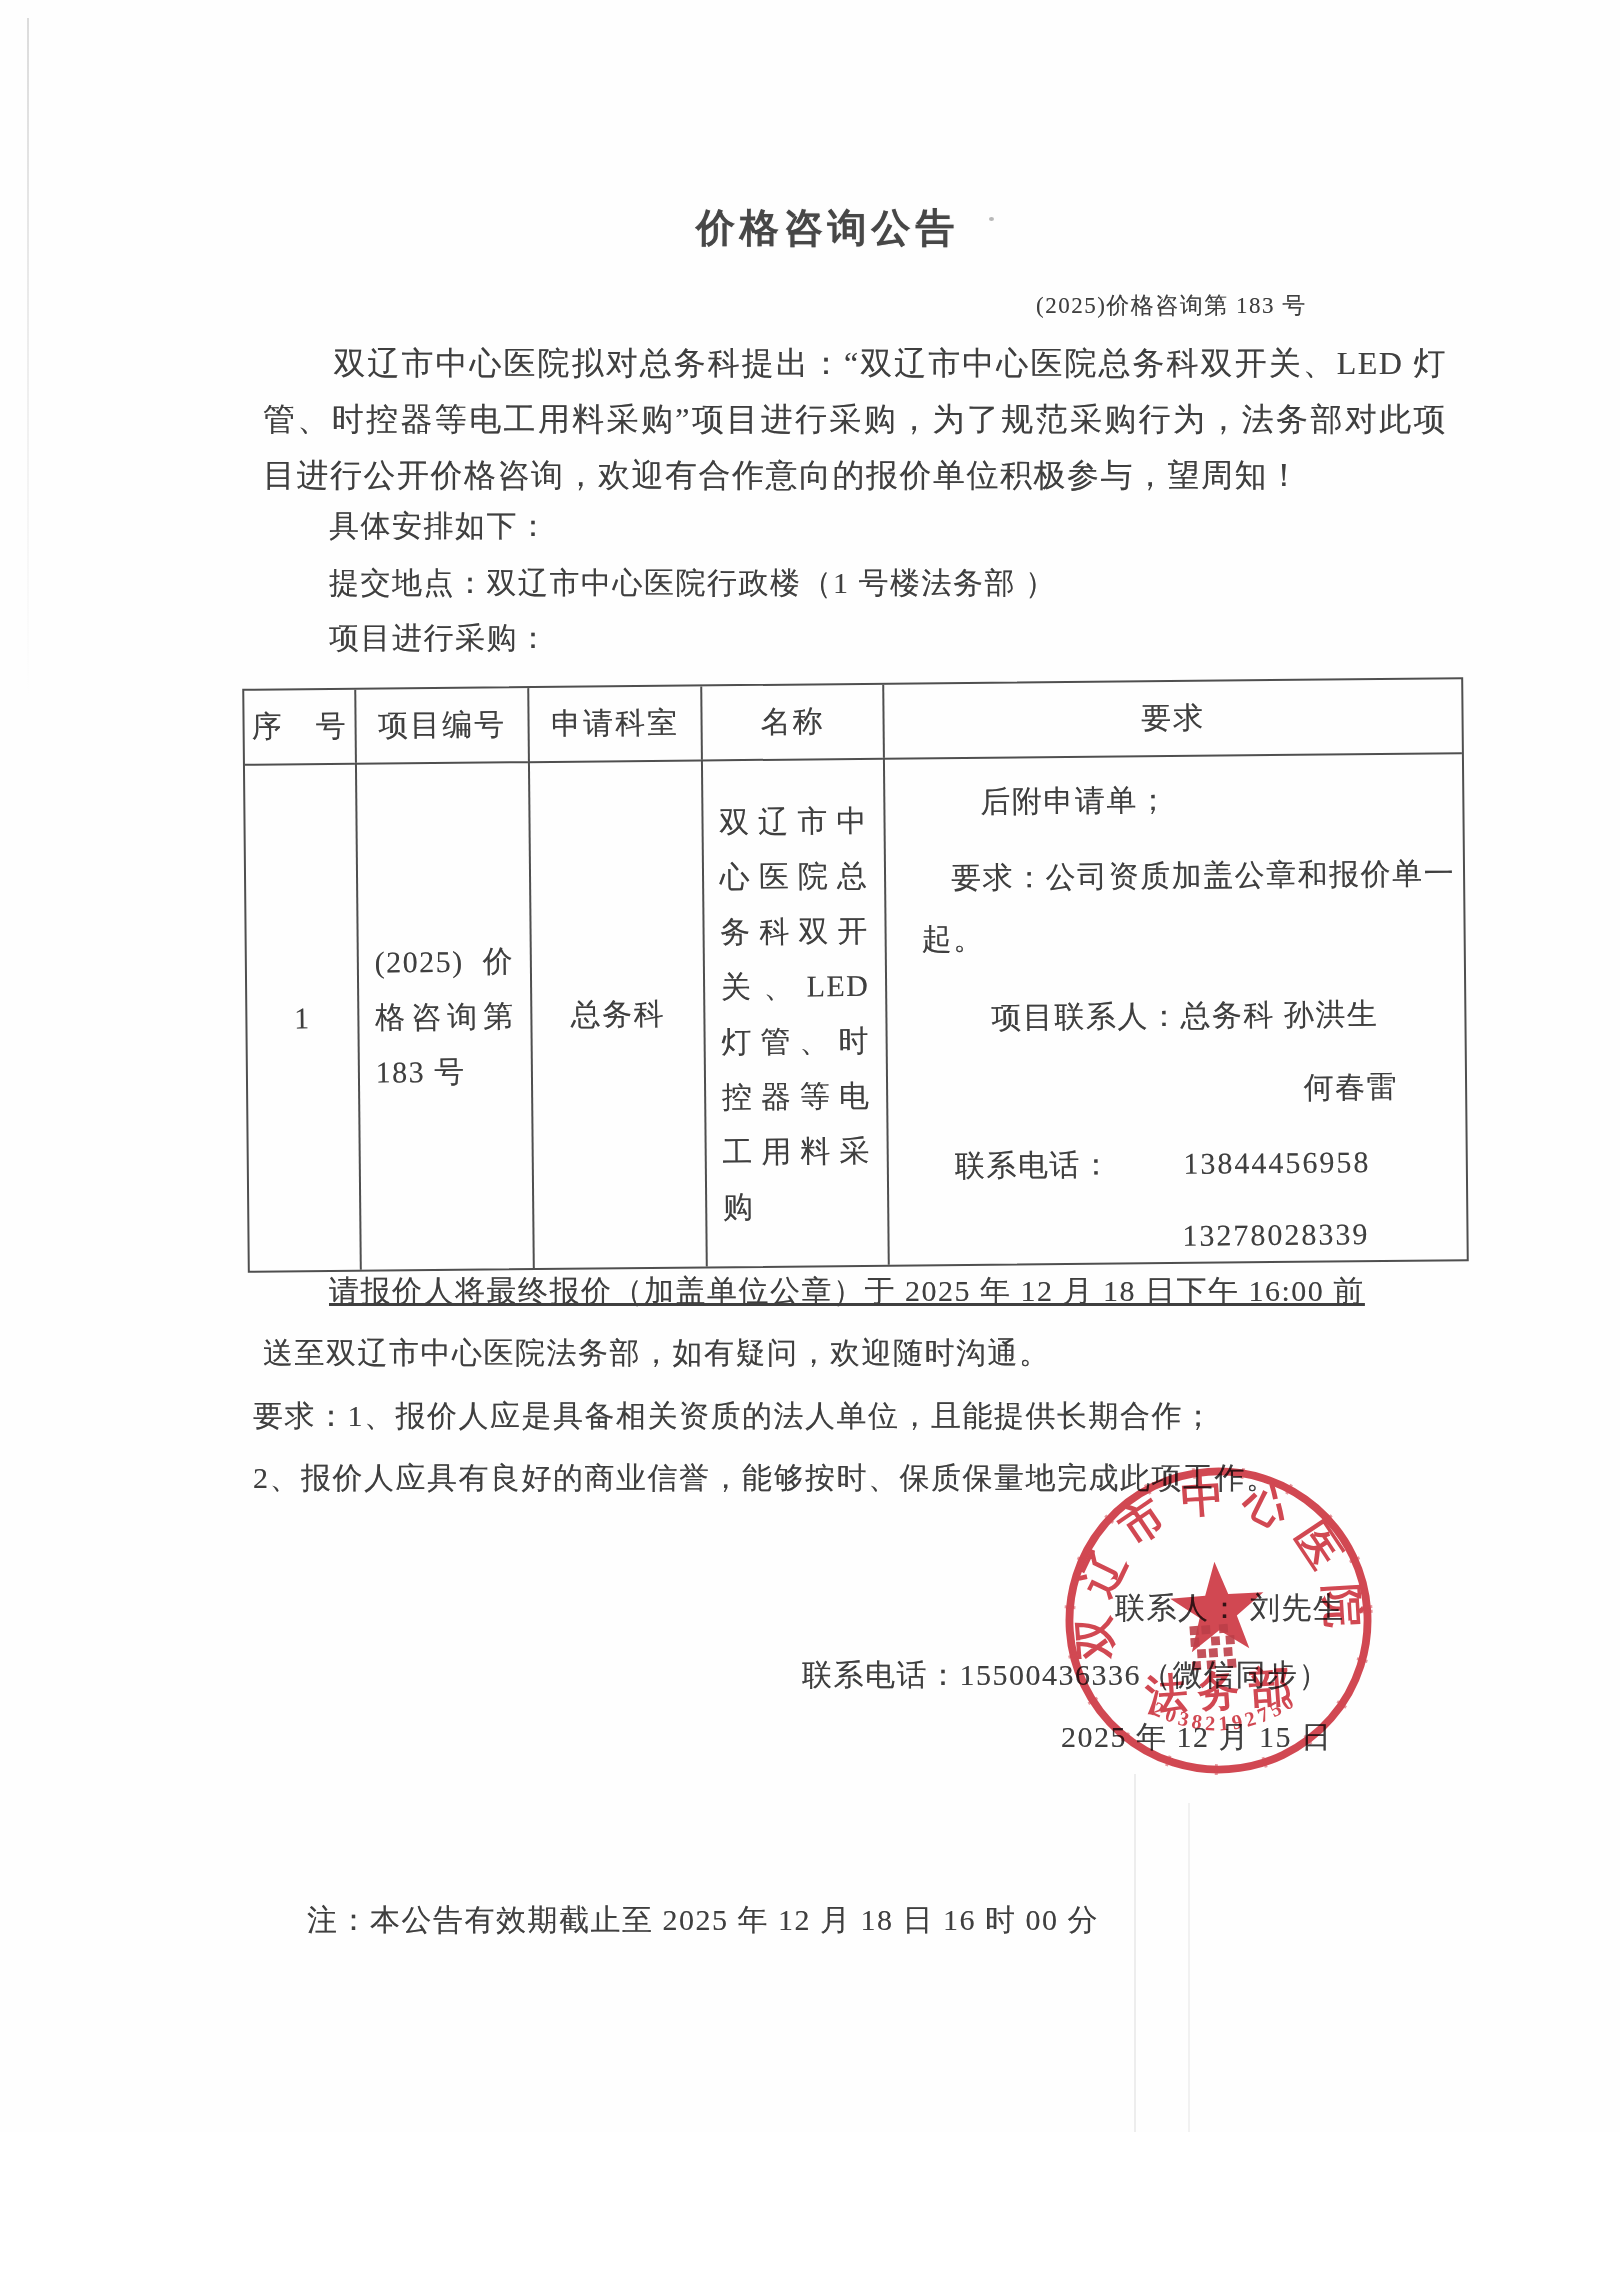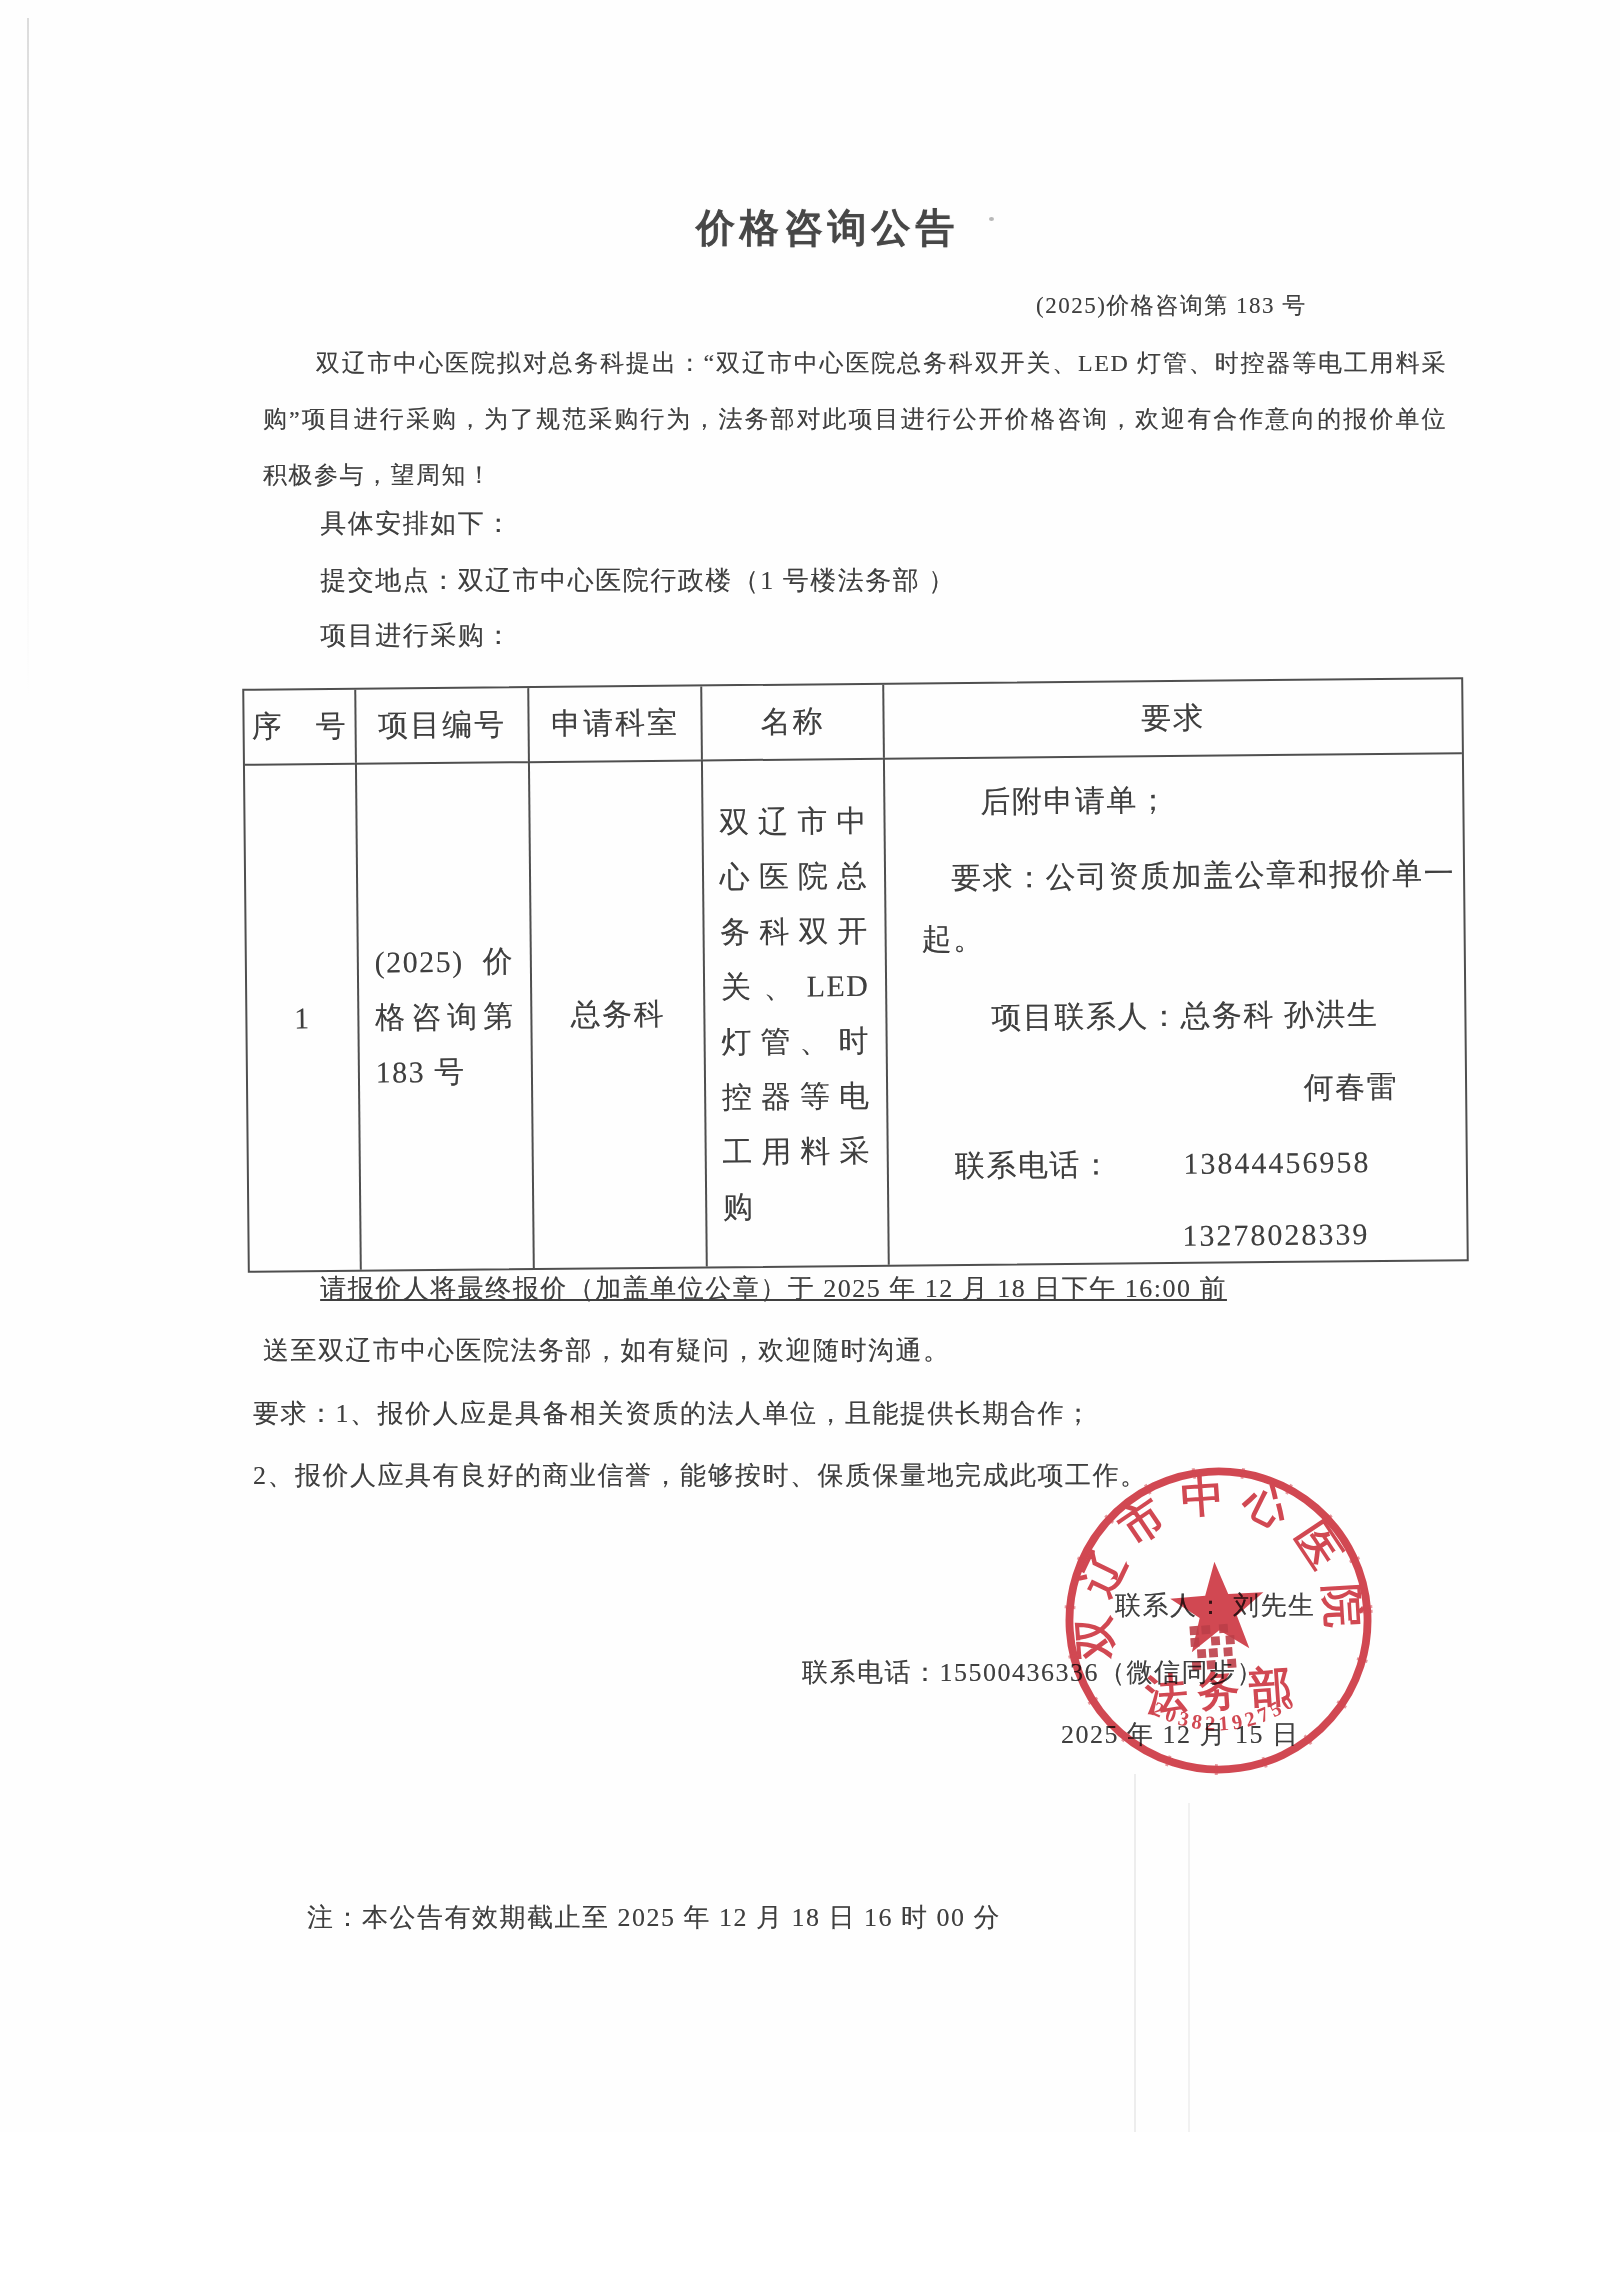--- a/index.html
+++ b/index.html
@@ -3,32 +3,32 @@
 <meta charset="utf-8">
 <style>
   :root { --seal-color:#cf3a45; --ink:#3f3f3f; --line:#4f4f4f; }
   html,body { margin:0; padding:0; background:#ffffff; }
   .page {
     position:relative; width:1620px; height:2132px; overflow:hidden;
     background:#fefefe;
     font-family:"Liberation Serif","DejaVu Serif",serif;
     color:var(--ink);
   }
-  .txt { position:absolute; font-size:26px; letter-spacing:1.5px; white-space:nowrap;
+  .txt { position:absolute; font-size:30px; letter-spacing:1.5px; white-space:nowrap;
          text-shadow:0 0 0.6px rgba(60,60,60,0.45); }
   .doc-title {
     position:absolute; top:201px; left:0; right:0; text-align:center;
     font-size:39px; font-weight:bold; letter-spacing:4.9px; color:#474747;
     transform:translateX(17.6px);
     text-shadow:0 0 0.7px rgba(60,60,60,0.5);
   }
   .doc-number { top:290px; left:1036px; font-size:23px; }
   .intro {
     position:absolute; top:335px; left:263px; width:1184px;
-    font-size:24px; line-height:56px; letter-spacing:1.5px;
+    font-size:32px; line-height:56px; letter-spacing:1.5px;
     text-indent:2.2em; text-align:justify;
     text-shadow:0 0 0.6px rgba(60,60,60,0.45);
   }
   .l-arrange  { top:506px; left:263px; text-indent:2.2em; }
   .l-location { top:563px; left:263px; text-indent:2.2em; }
   .l-overview { top:618px; left:263px; text-indent:2.2em; }
 
   
   .ptable {
     position:absolute; left:245px; top:683px; width:1217px; height:580px;

